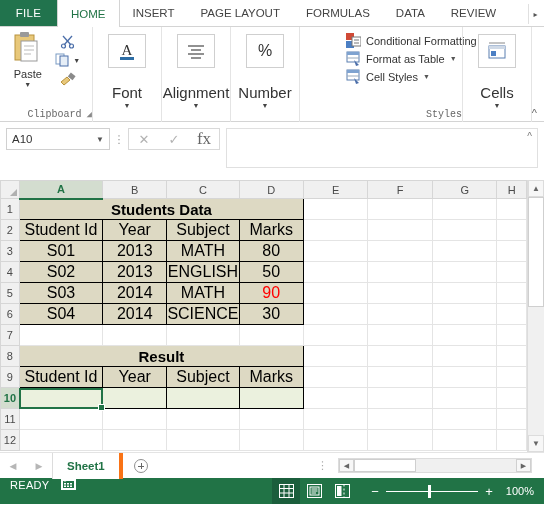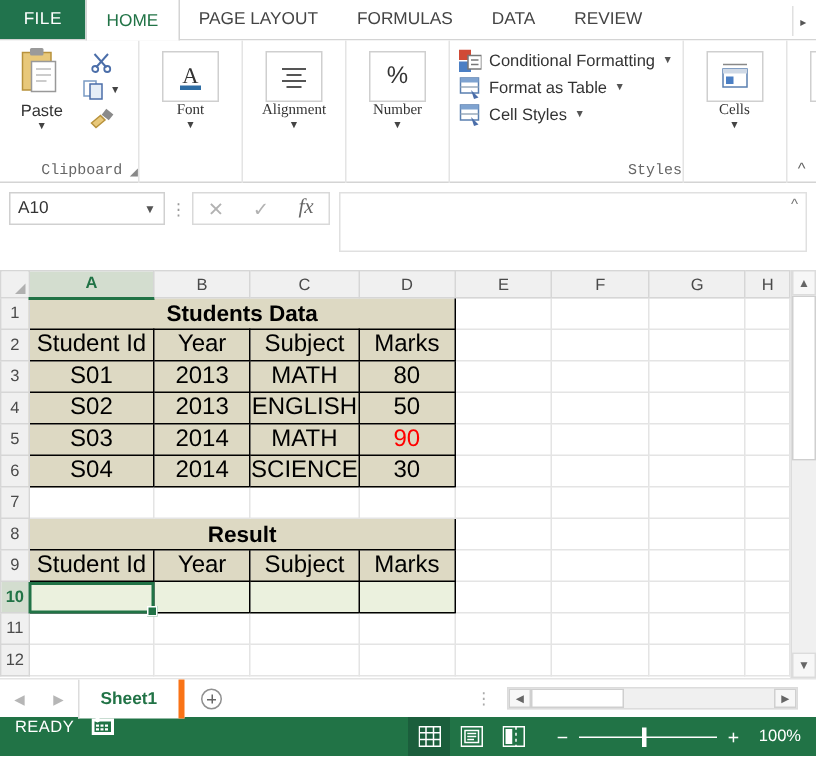--- a/index.html
+++ b/index.html
@@ -62,45 +62,45 @@
 
   
   .bigbtn {
     width: 56px; display: flex; flex-direction: column; align-items: center;
     padding-top: 3px;
   }
   .bigbtn .box {
     width: 38px; height: 34px; border: 1px solid #cfcfcf; background: #fff;
     display: flex; align-items: center; justify-content: center;
   }
-  .bigbtn .lbl { font-size: 10px; color: #333; margin-top: 0; font-family: Liberation Serif, serif; }
-
-  
-  .g-styles { width: 163px; }
+  .bigbtn .lbl { font-size: 15px; color: #333; margin-top: 16px; }
+
+  
+  .g-styles { width: 163px; padding-left: 40px; }
   .style-list { display: flex; flex-direction: column; gap: 3px; padding-top: 2px; }
   .style-item { display: flex; align-items: center; gap: 5px; font-size: 11px; color: #333; white-space: nowrap; }
   .style-ico { width: 15px; height: 15px; flex: 0 0 15px; position: relative; }
   .dd { font-size: 7px; color: #555; }
 
   .ribbon-collapse {
     position: absolute; right: 7px; bottom: 2px; font-size: 11px; color: #666;
   }
 
   
   .fbar { height: 58px; background: #fff; display: flex; align-items: flex-start; padding: 6px 6px 0 6px; gap: 0; }
   .namebox {
     width: 104px; height: 22px; border: 1px solid #d0d0d0; background:#fff;
     display: flex; align-items: center; padding: 0 5px; font-size: 11.5px; color: #333;
   }
   .namebox .nb-val { flex: 1; }
   .namebox .nb-caret { font-size: 8px; color: #555; }
   .fb-dots { width: 18px; height: 22px; display: flex; align-items: center; justify-content: center; color: #999; font-size: 11px; }
   .fb-btns { width: 92px; height: 22px; border: 1px solid #d9d9d9; display: flex; align-items: center; }
   .fb-btn { flex: 1; display: flex; align-items: center; justify-content: center; font-size: 13px; color: #b2b2b2; }
-  .fb-btn.fx { font-style: italic; font-size: 14px; color: #666; font-family: "Liberation Serif", serif; }
+  .fb-btn.fx { font-size: 17px; color: #666; font-family: "Liberation Serif", serif; }
   .fb-input {
     flex: 1; height: 40px; border: 1px solid #e0e0e0; margin-left: 6px; background:#fff;
     position: relative;
   }
   .fb-collapse { position: absolute; right: 5px; top: 2px; font-size: 10px; color: #777; }
 
   
   .gridwrap { position: relative; height: 272px; background: #fff; display: flex; }
   .gridmain { flex: 1; position: relative; overflow: hidden; }
 
@@ -176,20 +176,21 @@
   .zoom-pct { width: 34px; text-align: right; font-size: 11px; }
 </style>
 </head>
 <body>
 
 <div id="app">
 
   <div class="tabbar">
     <div class="tab-file">FILE</div>
     <div class="tab active">HOME</div>
+    <div class="tab">INSERT</div>
     <div class="tab">PAGE LAYOUT</div>
     <div class="tab">FORMULAS</div>
     <div class="tab">DATA</div>
     <div class="tab">REVIEW</div>
     <div class="tab-scroll-right">▸</div>
   </div>
 
   <div class="ribbon">
 
     <div class="rgroup g-clipboard">

